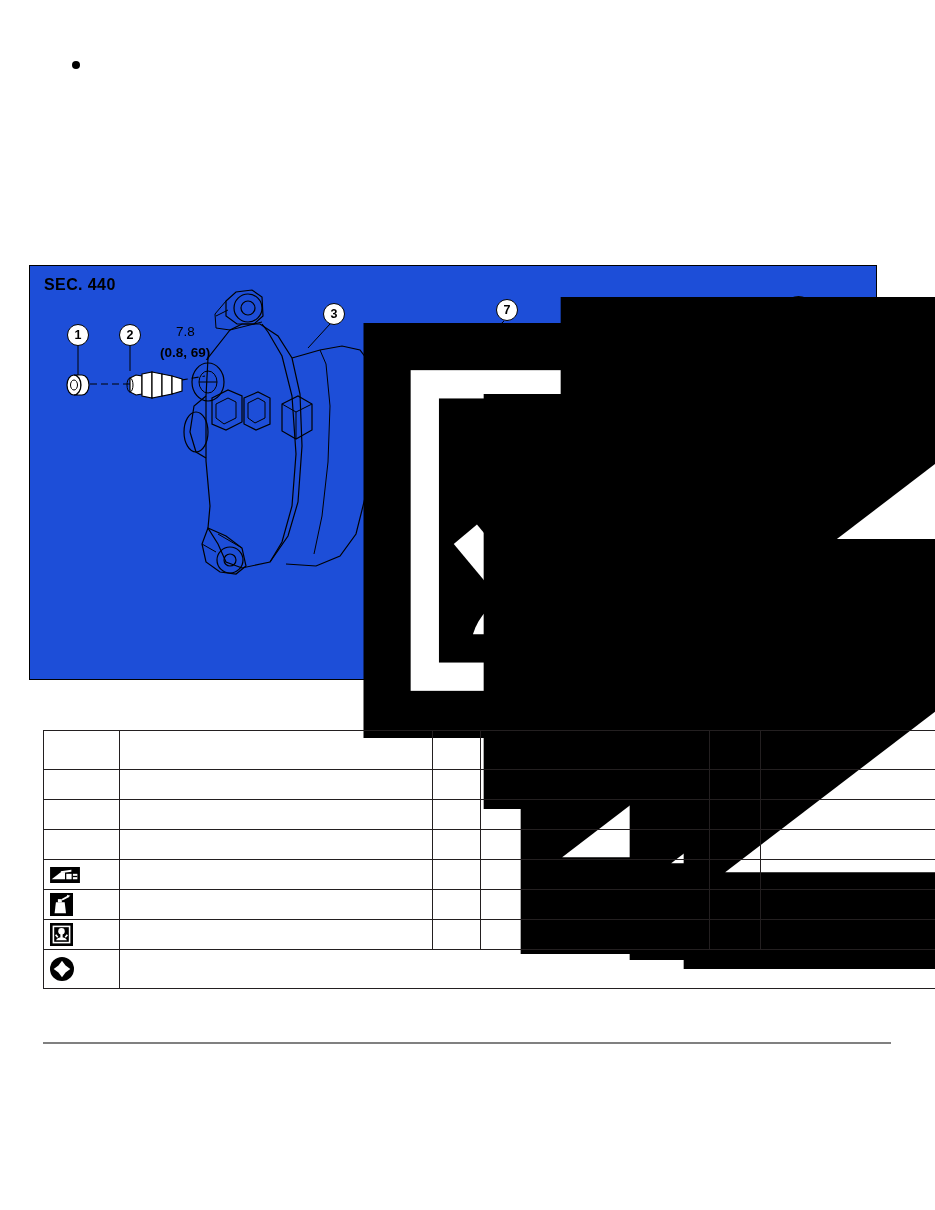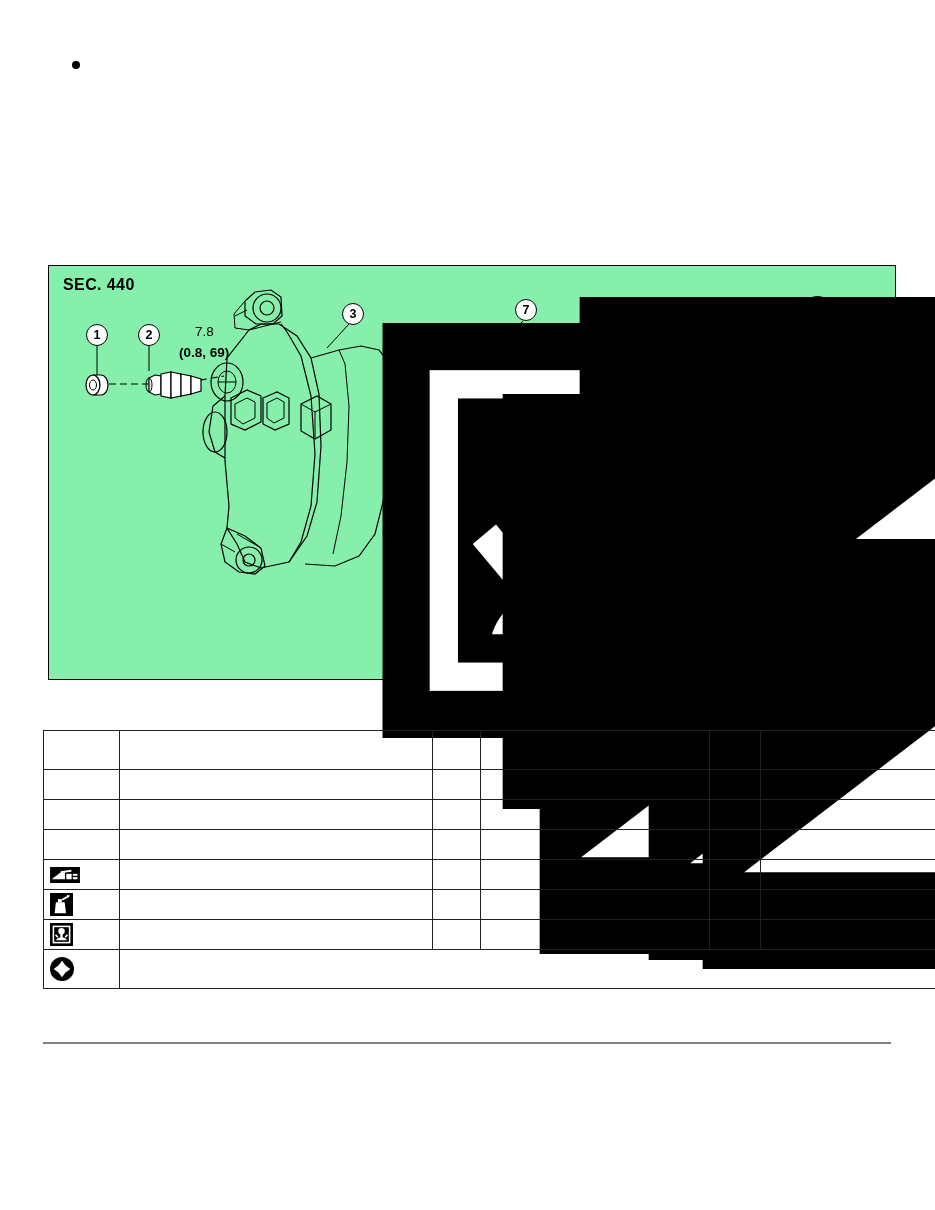--- a/index.html
+++ b/index.html
@@ -13,22 +13,22 @@
   
   .bullet-row{position:absolute;left:60px;top:55px;width:820px;height:22px;}
   .bullet-dot{
     position:absolute;left:12px;top:6px;width:8px;height:8px;
     border-radius:50%;background:#000;
   }
   .bullet-text{position:absolute;left:34px;top:0;font-size:13px;line-height:18px;}
 
   
   .figure{
-    position:absolute;left:48px;top:265px;width:848px;height:415px;
-    border:1.6px solid #000;background:#86efac;box-sizing:border-box;
+    position:absolute;left:29px;top:265px;width:848px;height:415px;
+    border:1.6px solid #000;background:#1d4ed8;box-sizing:border-box;
   }
   .sec-label{
     position:absolute;left:14px;top:10px;
     font-size:16px;font-weight:bold;letter-spacing:.4px;
   }
   .figure svg{position:absolute;left:0;top:0;width:848px;height:415px;}
 
   
   .callout{
     position:absolute;width:22px;height:22px;border:1.7px solid #000;

